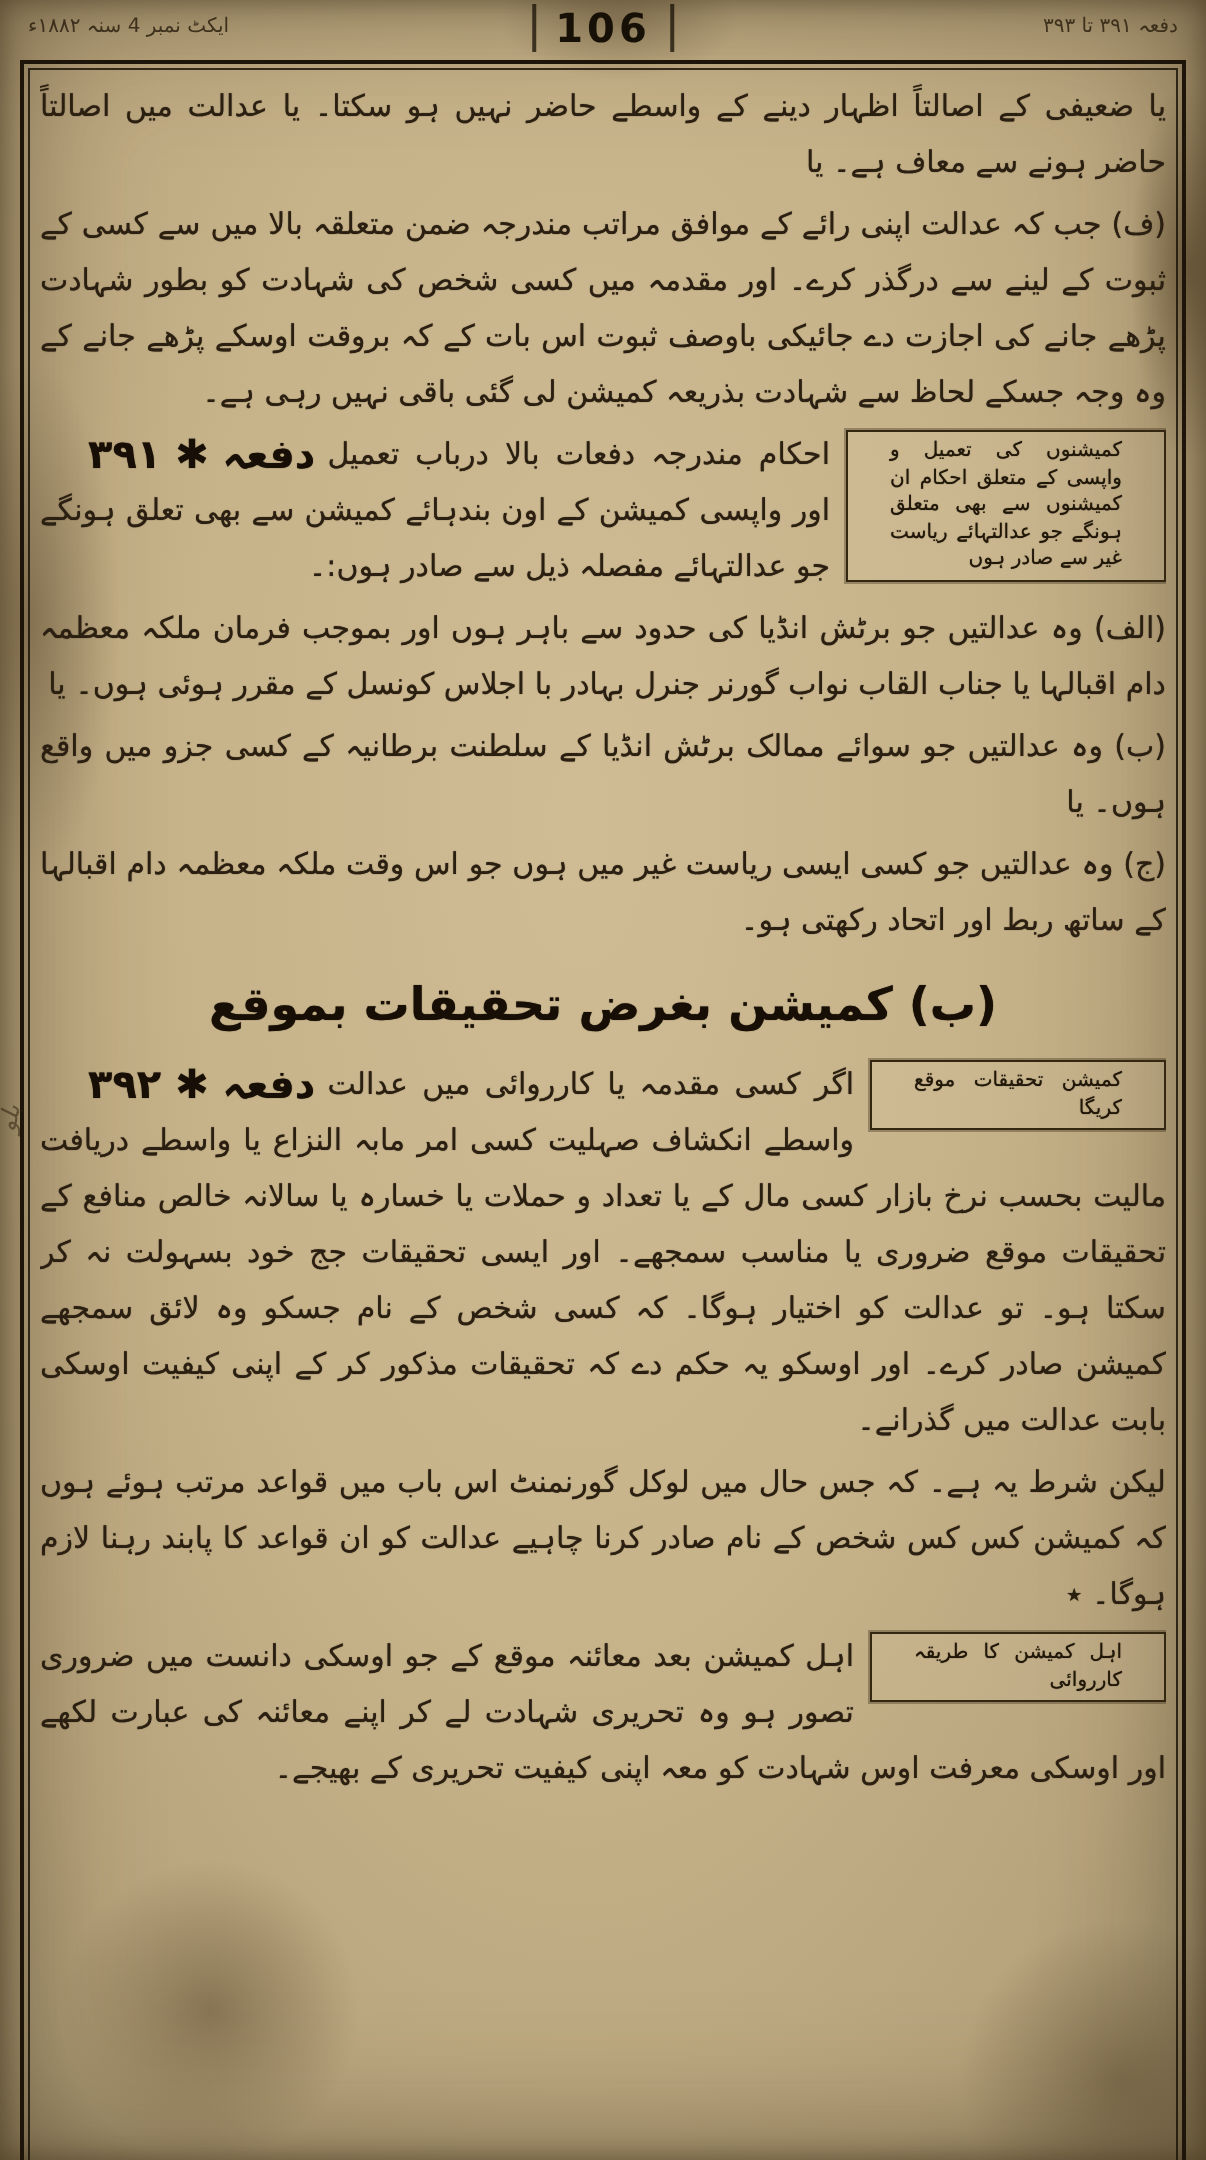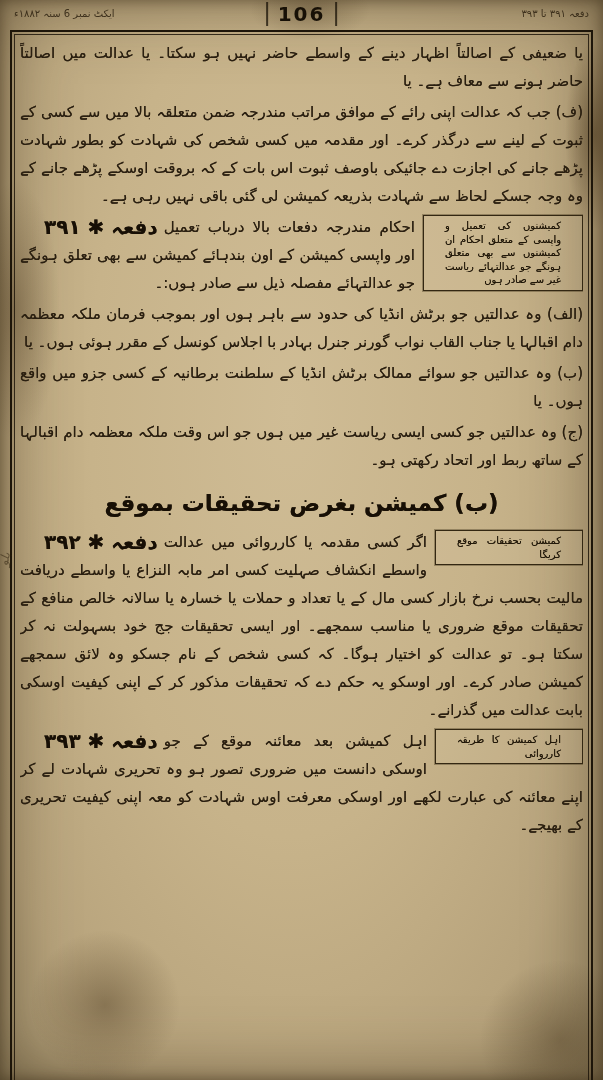--- a/index.html
+++ b/index.html
@@ -107,21 +107,21 @@
 
 <div class="page">
 
   <div class="stain s1"></div>
   <div class="stain s2"></div>
   <div class="stain s3"></div>
   <div class="stain s4"></div>
   <div class="stain s5"></div>
 
   <div class="runhead">
-    <span class="left">ایکٹ نمبر 6 سنہ ۱۸۸۲ء</span>
+    <span class="left">ایکٹ نمبر 4 سنہ ۱۸۸۲ء</span>
     <span class="pagenum">106</span>
     <span class="right">دفعہ ۳۹۱ تا ۳۹۳</span>
   </div>
 
   <div class="frame">
     <div class="inner"></div>
   </div>
 
   <div class="scribble">بلو</div>
 
@@ -142,21 +142,21 @@
     <p class="clause">(ج) وہ عدالتیں جو کسی ایسی ریاست غیر میں ہوں جو اس وقت ملکہ معظمہ دام اقبالہا کے ساتھ ربط اور اتحاد رکھتی ہو۔</p>
 
     <div class="subhead">(ب) کمیشن بغرض تحقیقات بموقع</div>
 
     <p class="sect">
       <span class="note slim">کمیشن تحقیقات موقع کریگا</span>
       <span class="dafa">دفعہ ✱ ۳۹۲</span>
       <span>اگر کسی مقدمہ یا کارروائی میں عدالت واسطے انکشاف صہلیت کسی امر مابہ النزاع یا واسطے دریافت مالیت بحسب نرخ بازار کسی مال کے یا تعداد و حملات یا خسارہ یا سالانہ خالص منافع کے تحقیقات موقع ضروری یا مناسب سمجھے۔ اور ایسی تحقیقات جج خود بسہولت نہ کر سکتا ہو۔ تو عدالت کو اختیار ہوگا۔ کہ کسی شخص کے نام جسکو وہ لائق سمجھے کمیشن صادر کرے۔ اور اوسکو یہ حکم دے کہ تحقیقات مذکور کر کے اپنی کیفیت اوسکی بابت عدالت میں گذرانے۔</span>
     </p>
 
+    <p class="clause tail-star" style="clear:both">لیکن شرط یہ ہے۔ کہ جس حال میں لوکل گورنمنٹ اس باب میں قواعد مرتب ہوئے ہوں کہ کمیشن کس کس شخص کے نام صادر کرنا چاہیے عدالت کو ان قواعد کا پابند رہنا لازم ہوگا۔ ٭</p>
 
     <p class="sect">
       <span class="note slim">اہل کمیشن کا طریقہ کارروائی</span>
-      <span class="dafa">دفعہ ✱ ۳۹۳</span>
       <span>اہل کمیشن بعد معائنہ موقع کے جو اوسکی دانست میں ضروری تصور ہو وہ تحریری شہادت لے کر اپنے معائنہ کی عبارت لکھے اور اوسکی معرفت اوس شہادت کو معہ اپنی کیفیت تحریری کے بھیجے۔</span>
     </p>
 
   </div>
 </div>
 
 </body></html>

